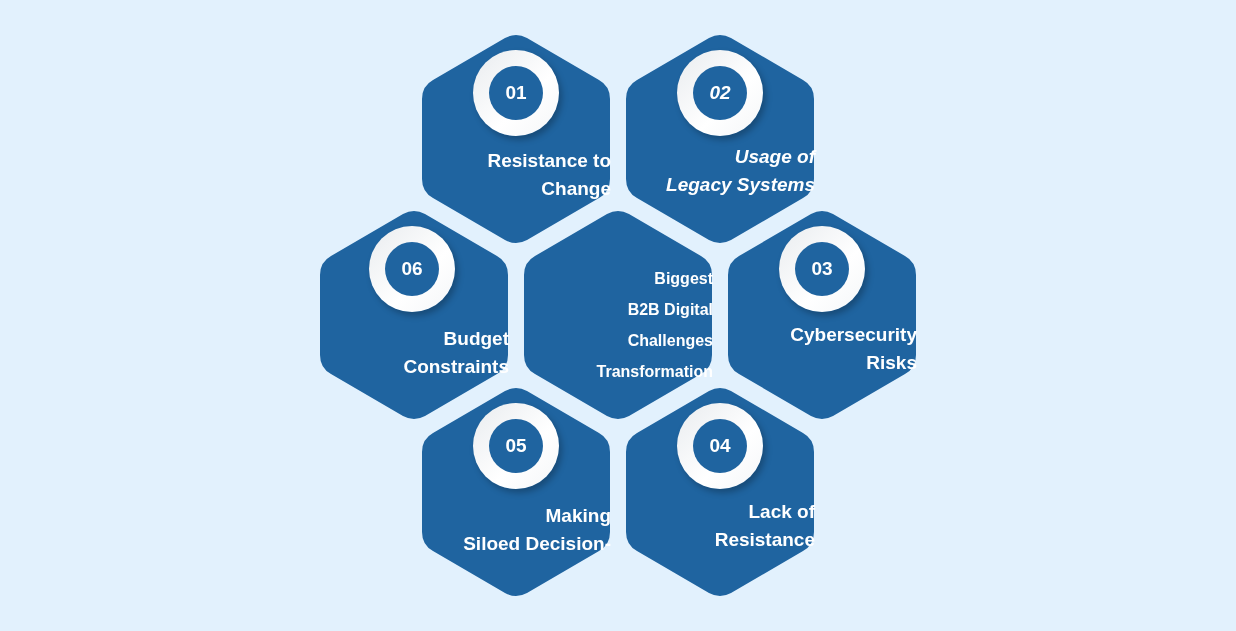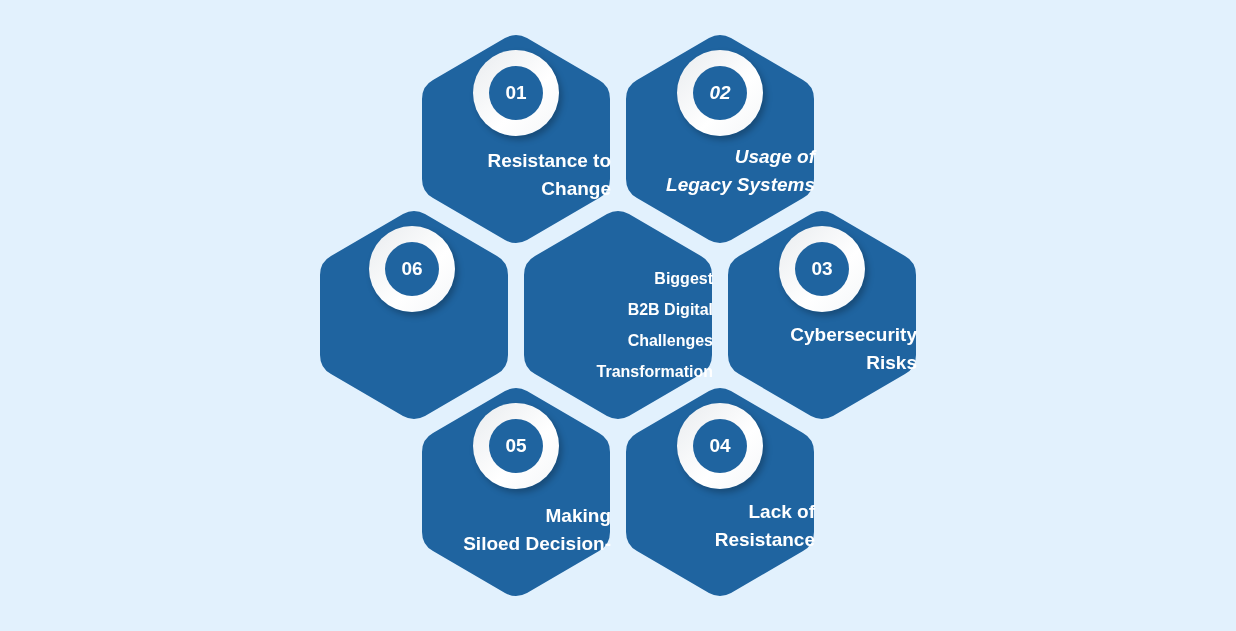--- a/index.html
+++ b/index.html
@@ -44,20 +44,24 @@
   </div>
 </div>
 
 <div class="hex" style="left:319px;top:210px;">
   <svg class="shape" viewBox="0 0 190 210">
       <path d="M84,4 Q95,-2 106,4 L178,46 Q189,52 189,65 L189,145 Q189,158 178,164 L106,206 Q95,212 84,206 L12,164 Q1,158 1,145 L1,65 Q1,52 12,46 Z" fill="#1f64a0"></path>
     </svg>
   <div class="ring" style="left:50px;top:16px">
       <div class="inner">06</div>
     </div>
+  <div class="label" style="top:115px">
+    <span class="ln">Budget</span>
+    <span class="ln">Constraints</span>
+  </div>
 </div>
 
 <div class="hex" style="left:523px;top:210px;">
   <svg class="shape" viewBox="0 0 190 210">
       <path d="M84,4 Q95,-2 106,4 L178,46 Q189,52 189,65 L189,145 Q189,158 178,164 L106,206 Q95,212 84,206 L12,164 Q1,158 1,145 L1,65 Q1,52 12,46 Z" fill="#1f64a0"></path>
     </svg>
   <div class="label center-label">
     <span class="ln">Biggest</span>
     <span class="ln">B2B Digital</span>
     <span class="ln">Challenges</span>

